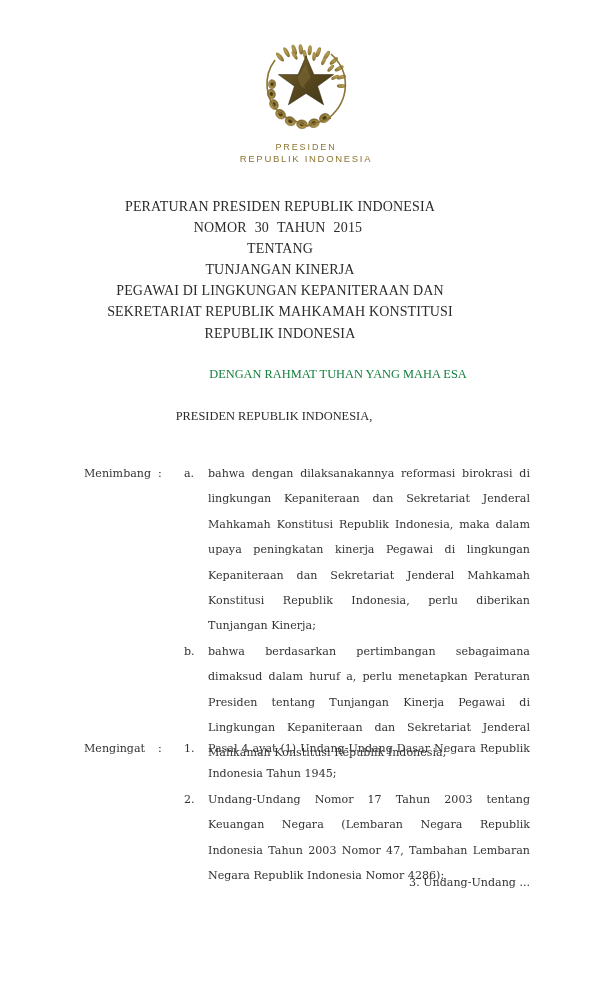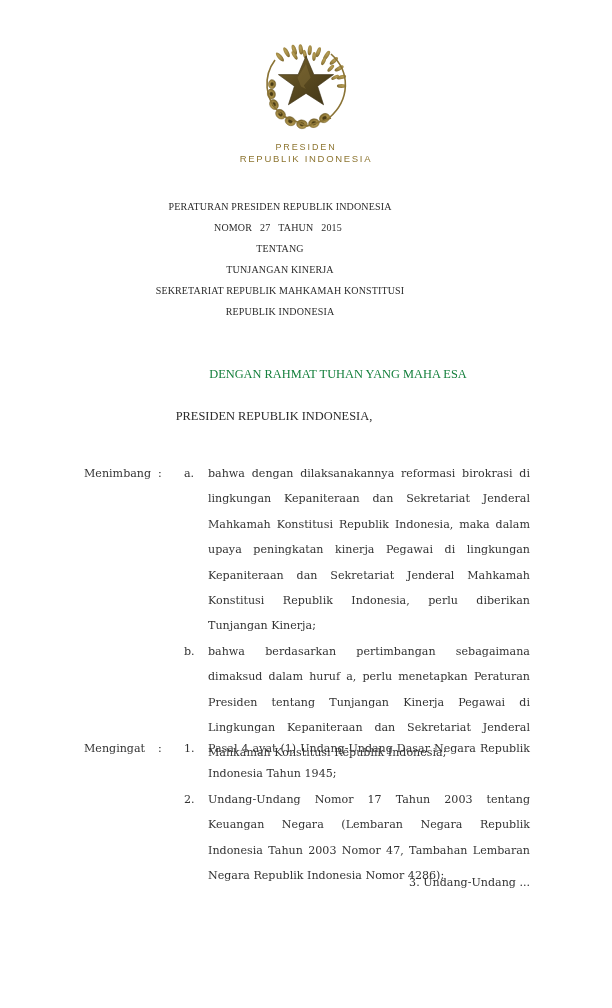--- a/index.html
+++ b/index.html
@@ -49,21 +49,21 @@
     font-size: 9.5px;
   }
 
   
   .title-block {
     position: absolute;
     top: 196px;
     left: 0;
     width: 560px;
     text-align: center;
-    font-size: 10px;
+    font-size: 14px;
     line-height: 21.1px;
     color: #2b2b2b;
     letter-spacing: 0.15px;
   }
   .title-block .nomor span { margin: 0 4px; }
   .title-block .nomor span:first-child { margin-left: 0; }
 
   
   .rahmat {
     position: absolute;
@@ -276,24 +276,25 @@
     </div>
     <div class="emblem-caption">
       <div>PRESIDEN</div>
       <div class="line2">REPUBLIK INDONESIA</div>
     </div>
   </div>
 
   <div class="title-block">
     <div>PERATURAN PRESIDEN REPUBLIK INDONESIA</div>
     <div class="nomor">
-      <span>NOMOR</span><span>27</span><span>TAHUN</span><span>2015</span>
+      <span>NOMOR</span><span>30</span><span>TAHUN</span><span>2015</span>
     </div>
     <div>TENTANG</div>
     <div>TUNJANGAN KINERJA</div>
+    <div>PEGAWAI DI LINGKUNGAN KEPANITERAAN DAN</div>
     <div>SEKRETARIAT REPUBLIK MAHKAMAH KONSTITUSI</div>
     <div>REPUBLIK INDONESIA</div>
   </div>
 
   <div class="rahmat">DENGAN RAHMAT TUHAN YANG MAHA ESA</div>
   <div class="presiden-ri">PRESIDEN REPUBLIK INDONESIA,</div>
 
   <div class="clause clause-menimbang">
     <div class="clause-row">
       <div class="clause-label">Menimbang</div>

